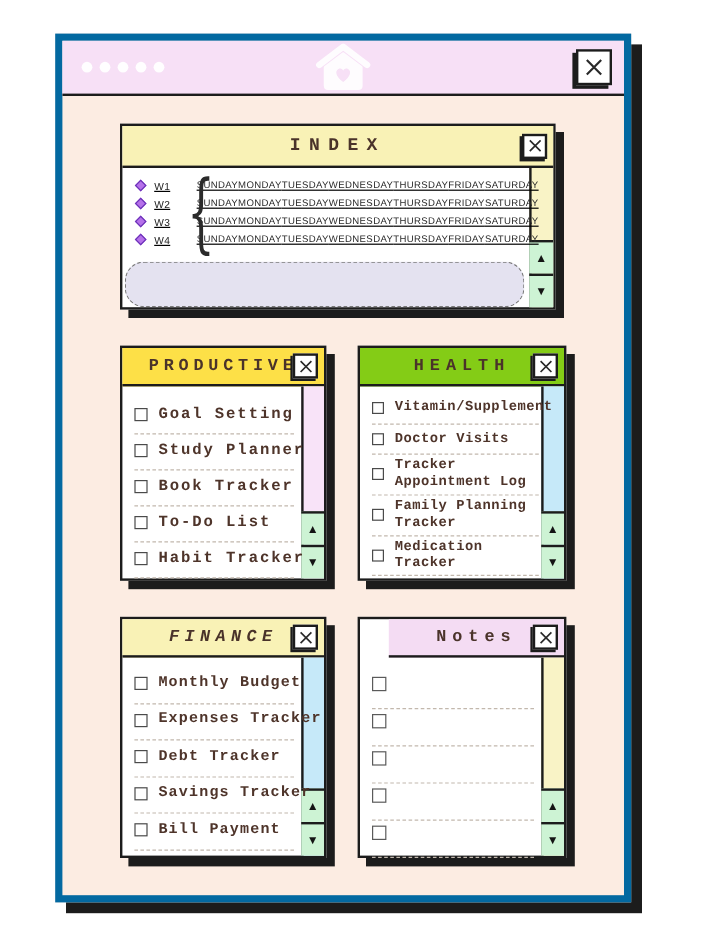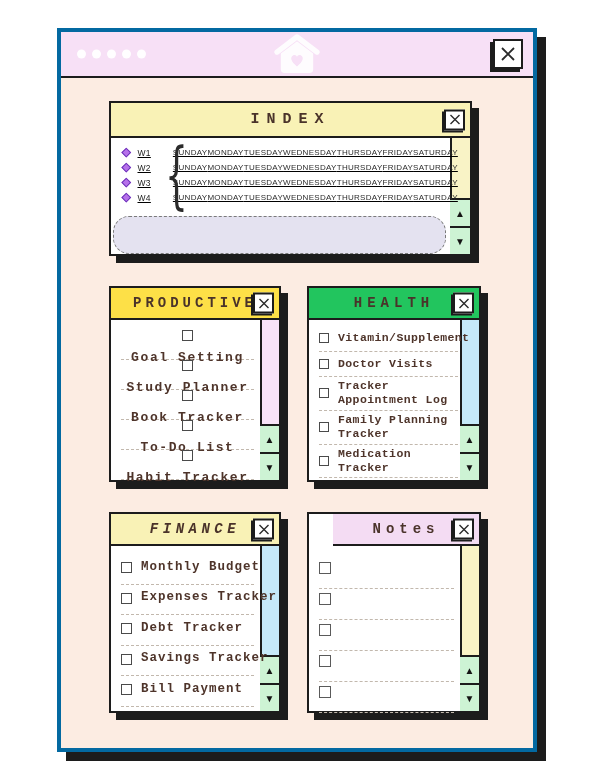--- a/index.html
+++ b/index.html
@@ -1,22 +1,22 @@
 <!DOCTYPE html>
 <html><head>
 <meta charset="utf-8">
 <style>
   * { margin:0; padding:0; box-sizing:border-box; }
   html,body { width:600px; height:777px; background:#ffffff; font-family:"Liberation Sans", sans-serif; }
   .page { position:relative; width:600px; height:777px; overflow:hidden; }
 
   
   .window {
-    position:absolute; left:57px; top:28px; width:480px; height:724px;
-    background:#fcece2; border:4px solid #0369a1; box-shadow:9px 9px 0 #1c1c1c;
+    position:absolute; left:46px; top:28px; width:480px; height:724px;
+    background:#fcece2; border:6px solid #0369a1; box-shadow:9px 9px 0 #1c1c1c;
   }
   .titlebar {
     position:absolute; left:0; top:0; right:0; height:46px;
     background:#f7e0f6; border-bottom:2px solid #1c1c1c;
   }
   .dots { position:absolute; left:16px; top:50%; transform:translateY(-50%); display:flex; gap:6px; }
   .dot { width:9px; height:9px; border-radius:50%; background:#ffffff; opacity:.95; }
   .home-icon { position:absolute; left:50%; top:50%; transform:translate(-50%,-50%); opacity:.92; }
   .close-btn {
     position:absolute; right:10px; top:50%; transform:translateY(-50%);
@@ -70,21 +70,21 @@
     position:absolute; left:2px; right:24px; bottom:0; height:38px;
     background:#e4e2f0; border:1.5px dashed #7a7a7a; border-radius:16px; cursor:text;
   }
 
   
   .p-productive { left:48px; top:254px; width:172px; height:196px; }
   .p-productive .panel-header { background:#fde047; letter-spacing:3.5px; }
   .p-productive .strip { background:#f8e3f8; }
 
   .p-health { left:246px; top:254px; width:174px; height:196px; }
-  .p-health .panel-header { background:#22c55e; }
+  .p-health .panel-header { background:#84cc16; }
   .p-health .panel-title { letter-spacing:5px; }
   .p-health .strip { background:#c6e9f9; }
 
   .p-finance { left:48px; top:480px; width:172px; height:201px; }
   .p-finance .panel-header { background:#f9f2b6;font-style:italic; }
   .p-finance .panel-title { letter-spacing:4.5px; }
   .p-finance .strip { background:#c6e9f9; }
 
   .p-notes { left:246px; top:480px; width:174px; height:201px; }
   .p-notes .panel-header { background:#f4dcf3;margin-left:24px; }
@@ -94,21 +94,21 @@
   .items { position:absolute; left:10px; top:0; right:25px; }
   .item-row {
     display:flex; align-items:center; gap:9px;
     border-bottom:1px dashed #c2b8ad; padding-bottom:2px; cursor:pointer;
   }
   .checkbox { width:11px; height:11px; border:1.5px solid #4a4a4a; background:#fff; flex-shrink:0; }
   .item-label {
     font-family:"Liberation Mono", monospace; font-weight:700; color:#4e342a; line-height:1.25;
   }
   .p-productive .items { top:10px; }
-  .p-productive .item-row { height:30px;flex-direction:column; }
+  .p-productive .item-row { height:30px; }
   .p-productive .item-label { font-size:13px; letter-spacing:1.6px; white-space:nowrap; }
   .p-finance .items { top:8px; }
   .p-finance .item-row { height:30.5px; }
   .p-finance .item-label { font-size:12.5px; letter-spacing:1px; white-space:nowrap; }
   .p-health .items { top:6px; right:21px; }
   .p-health .item-row { min-height:25.5px; padding-top:2px; }
   .p-health .item-label { font-size:11.5px; letter-spacing:.4px; }
   .p-health .checkbox { width:10px; height:10px; }
 
   .p-notes .items { top:12px; }

